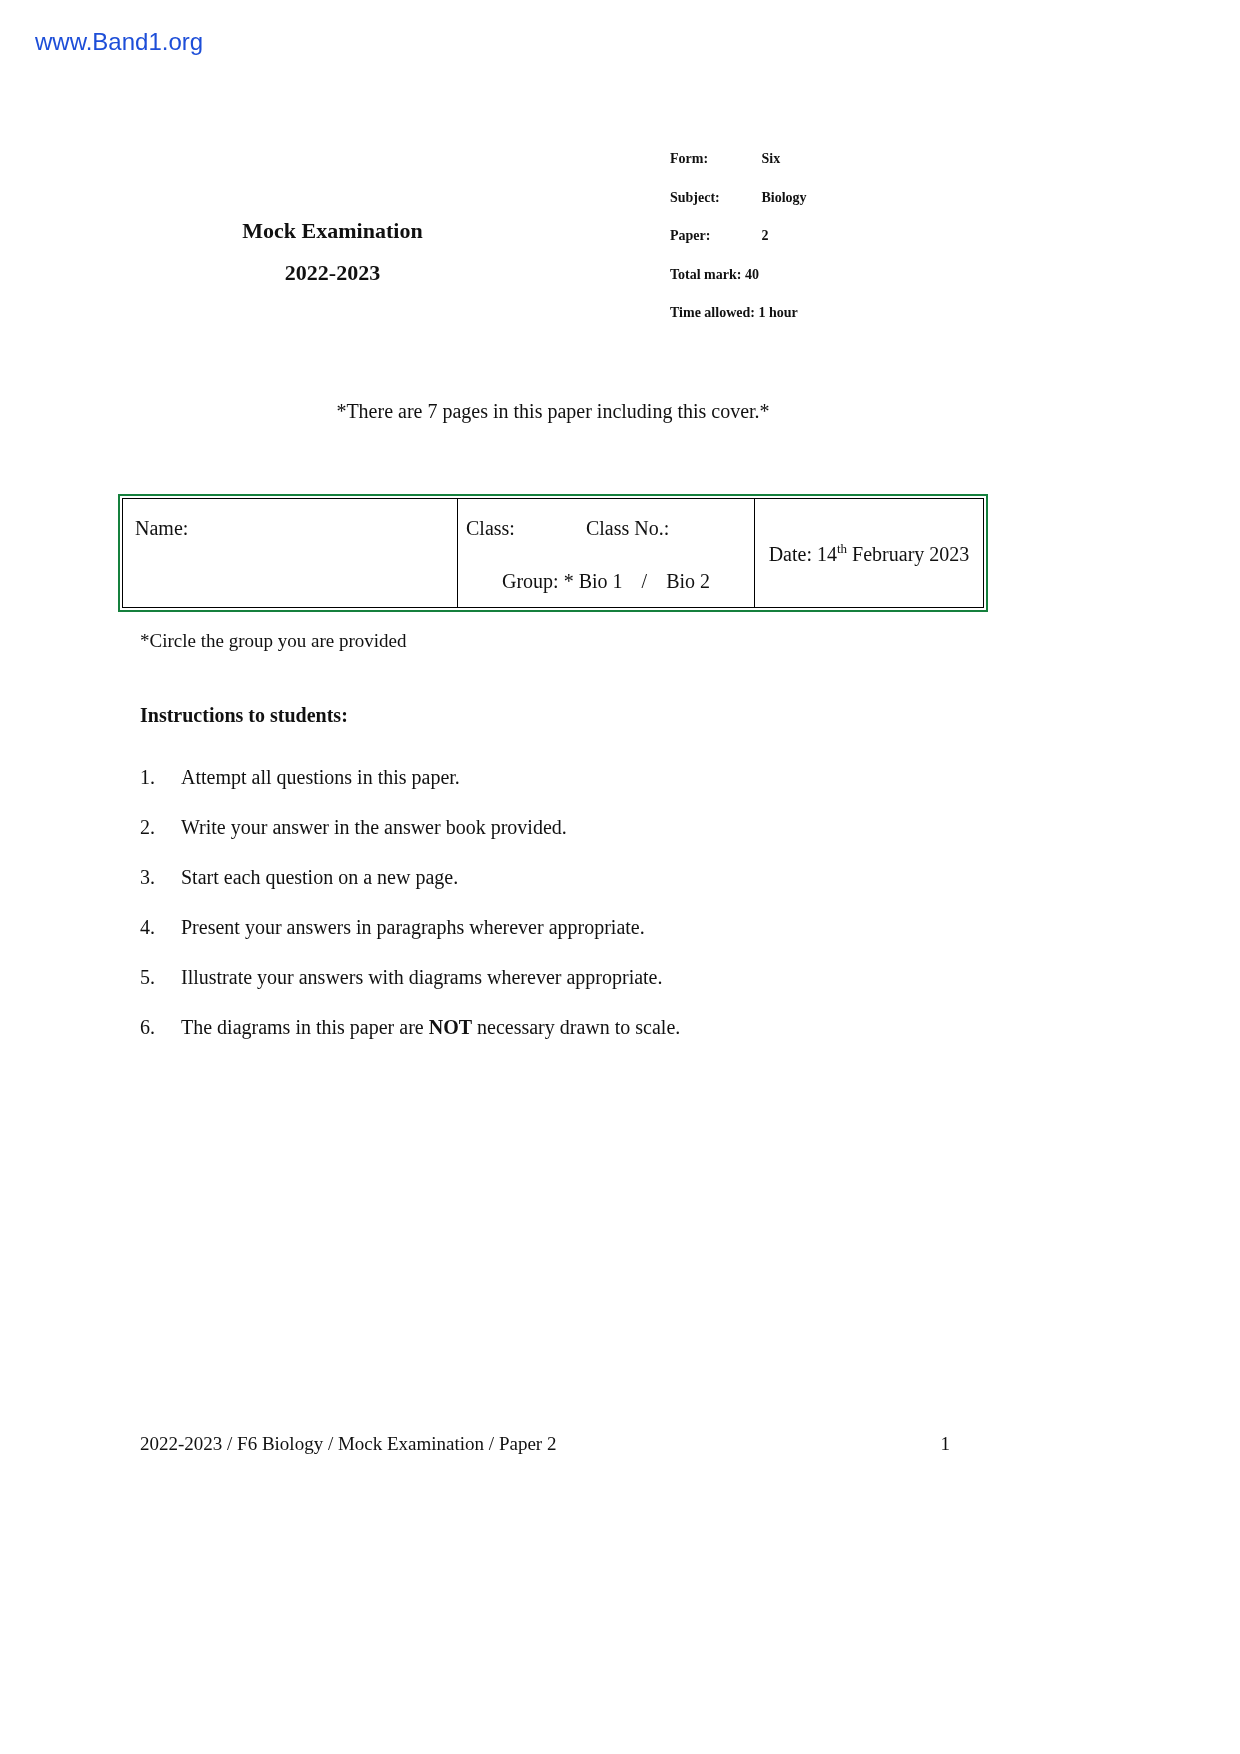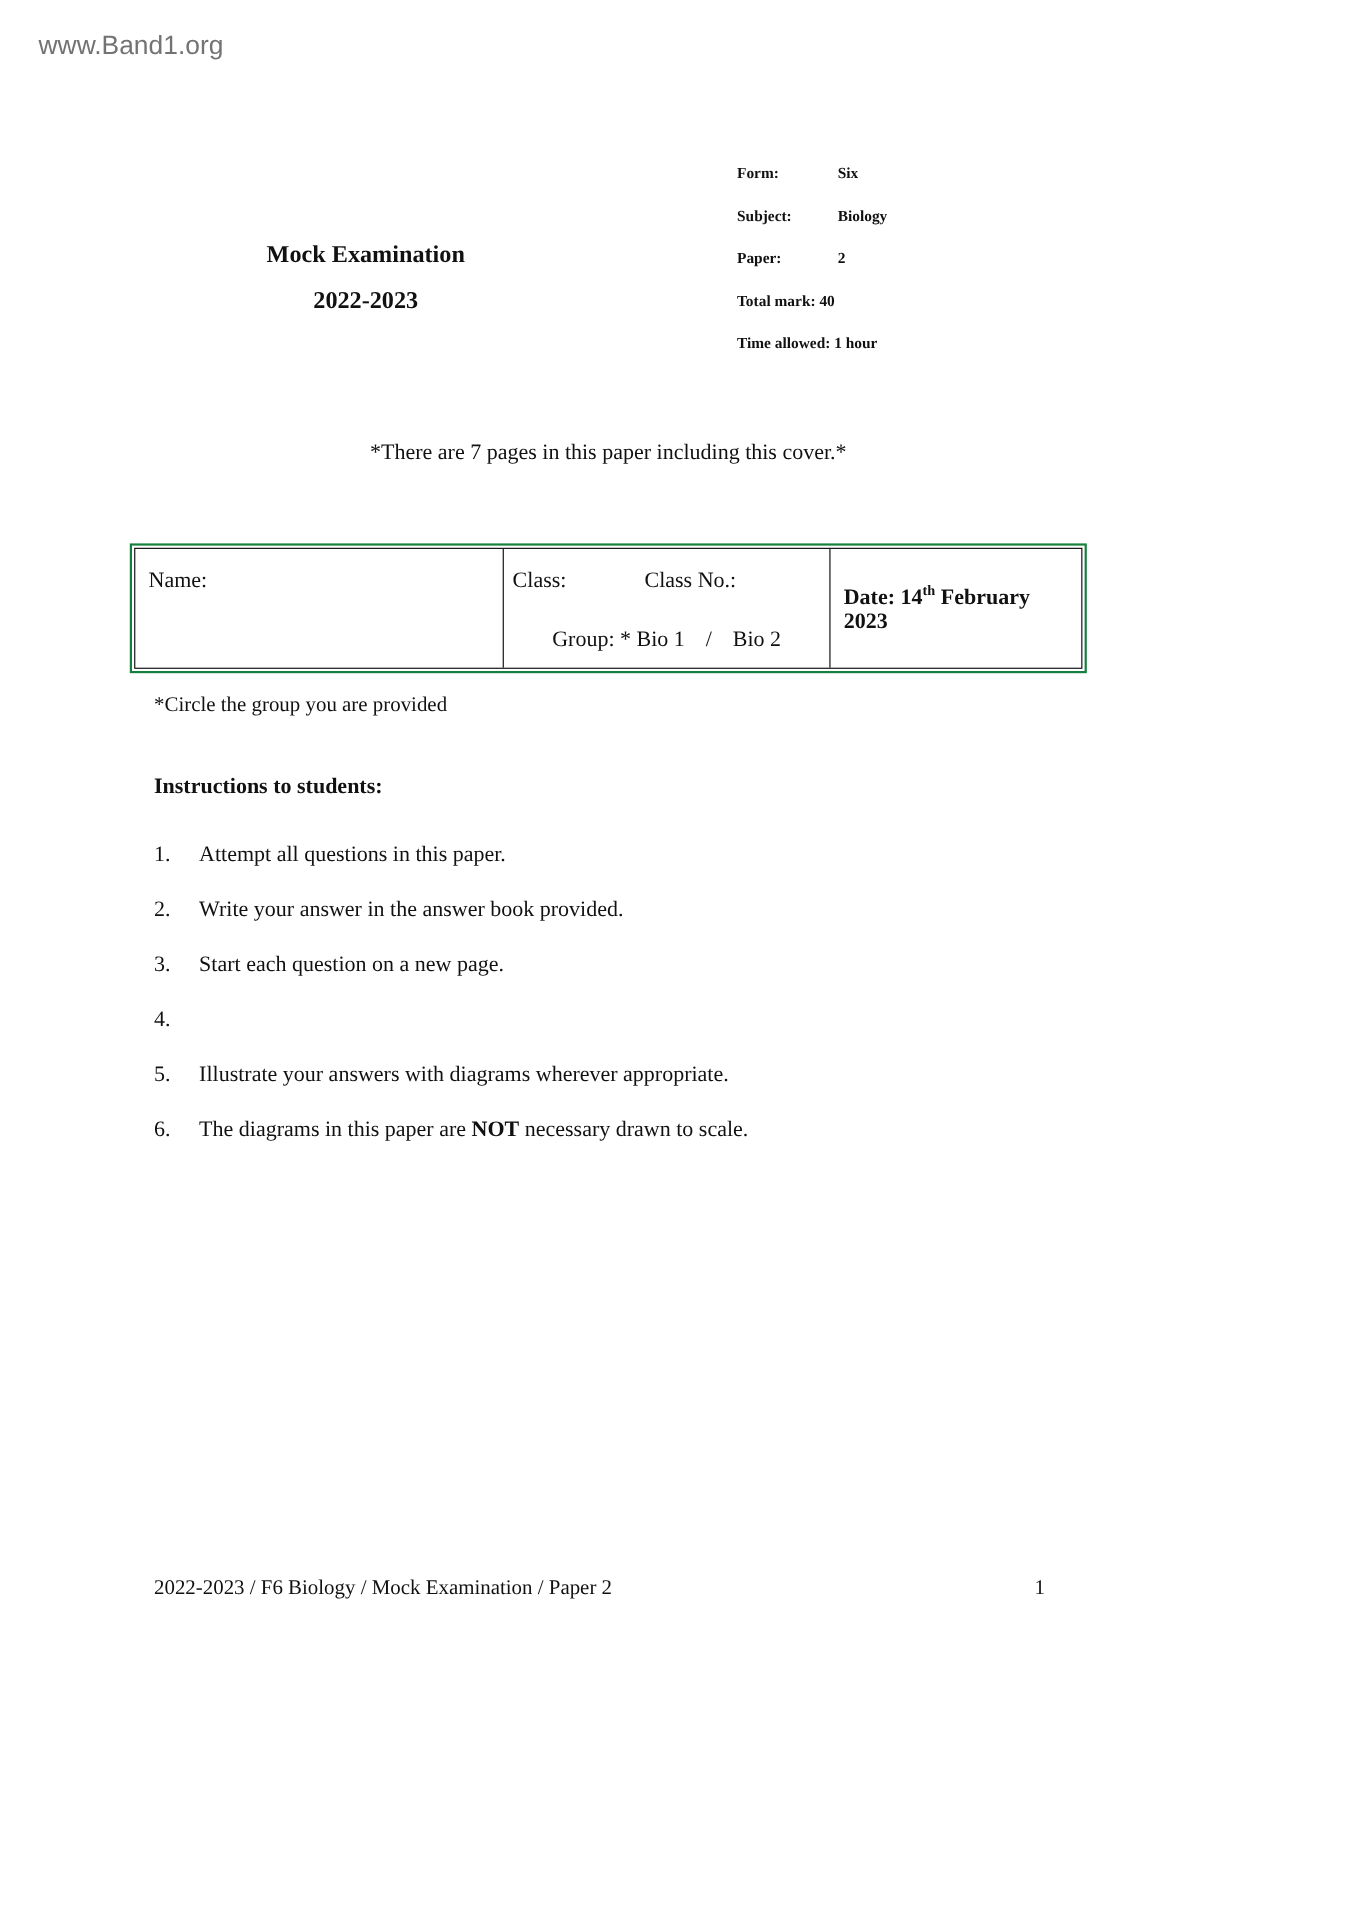--- a/index.html
+++ b/index.html
@@ -16,21 +16,21 @@
     color: #111111;
     overflow: hidden;
   }
 
   .site {
     position: absolute;
     left: 35px;
     top: 28px;
     font-family: "Liberation Sans", sans-serif;
     font-size: 24px;
-    color: #737373;
+    color: #1d4ed8;
   }
 
   .title-block {
     position: absolute;
     left: 230px;
     top: 210px;
     width: 205px;
     text-align: center;
     font-weight: bold;
     font-size: 22px;
@@ -89,21 +89,20 @@
     border-right: 1px solid #000;
     padding-left: 8px;
   }
   .cell-date {
     flex: 1;
     display: flex;
     align-items: center;
     justify-content: center;
     padding-top: 0;
     padding-bottom: 0;
-    font-weight: bold;
   }
   .class-row .classno { margin-left: 66px; }
   .group-row { margin-top: 30px; margin-left: 36px; }
   .group-row .gsep { margin-left: 14px; }
   .group-row .gval { margin-left: 14px; }
   sup { font-size: 13px; }
 
   .circle-note {
     position: absolute;
     left: 140px;
@@ -208,20 +207,21 @@
     <div class="instr-item">
       <span class="instr-num">2.</span>
       <span class="instr-text">Write your answer in the answer book provided.</span>
     </div>
     <div class="instr-item">
       <span class="instr-num">3.</span>
       <span class="instr-text">Start each question on a new page.</span>
     </div>
     <div class="instr-item">
       <span class="instr-num">4.</span>
+      <span class="instr-text">Present your answers in paragraphs wherever appropriate.</span>
     </div>
     <div class="instr-item">
       <span class="instr-num">5.</span>
       <span class="instr-text">Illustrate your answers with diagrams wherever appropriate.</span>
     </div>
     <div class="instr-item">
       <span class="instr-num">6.</span>
       <span class="instr-text"><span>The diagrams in this paper are </span><b>NOT</b><span> necessary drawn to scale.</span></span>
     </div>
   </div>

